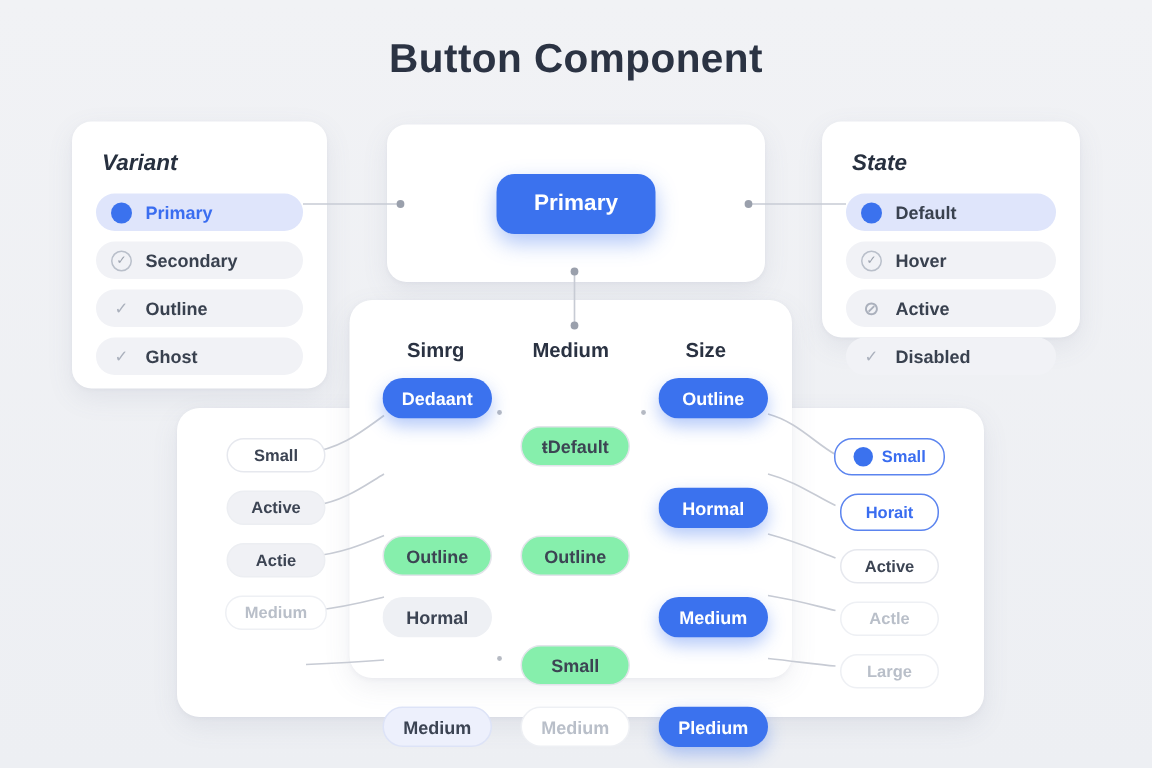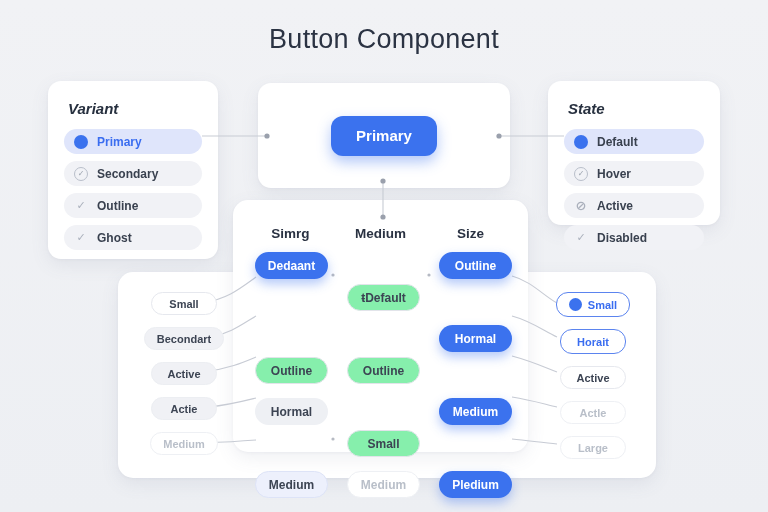--- a/index.html
+++ b/index.html
@@ -4,21 +4,21 @@
 <style>
   * { margin:0; padding:0; box-sizing:border-box; }
   html,body { width:768px; height:512px; }
   body {
     font-family:"Liberation Sans","DejaVu Sans",sans-serif;
     background:linear-gradient(180deg,#f1f2f5 0%,#edeff3 100%);
     position:relative; overflow:hidden; color:#2b3343;
   }
   .title {
     position:absolute; left:0; top:24px; width:768px; text-align:center;
-    font-size:27px; font-weight:400; color:#2b3343; letter-spacing:.3px;
+    font-size:27px; font-weight:700; color:#2b3343; letter-spacing:.3px;
   }
   .card {
     position:absolute; background:#ffffff; border-radius:13px;
     box-shadow:0 6px 18px rgba(99,110,140,.10), 0 1px 3px rgba(99,110,140,.06);
   }
   
   .panel-variant { left:48px; top:81px; width:170px; height:178px; padding:17px 16px 0; }
   .panel-state   { left:548px; top:81px; width:172px; height:144px; padding:17px 16px 16px; }
   .panel-h { font-size:15px; font-weight:700; color:#27303f; margin:2px 0 12px 4px;font-style:italic; }
   .opt {
@@ -153,21 +153,20 @@
     <button class="mbtn m-muted">Medium</button>
 
     <button class="mbtn m-primary">Pledium</button>
     <button class="mbtn m-lblue">Large</button>
     <button class="mbtn m-ghost">Ghost</button>
   </div>
 </div>
 
 <div class="stack stack-left">
   <div class="spill">Small</div>
-  <div class="spill sp-fill">Becondart</div>
   <div class="spill sp-fill">Active</div>
   <div class="spill sp-fill">Actie</div>
   <div class="spill sp-muted">Medium</div>
 </div>
 
 <div class="stack stack-right">
   <div class="spill sp-sel">
     <span class="sp-dot"></span>
     <span>Small</span>
   </div>

